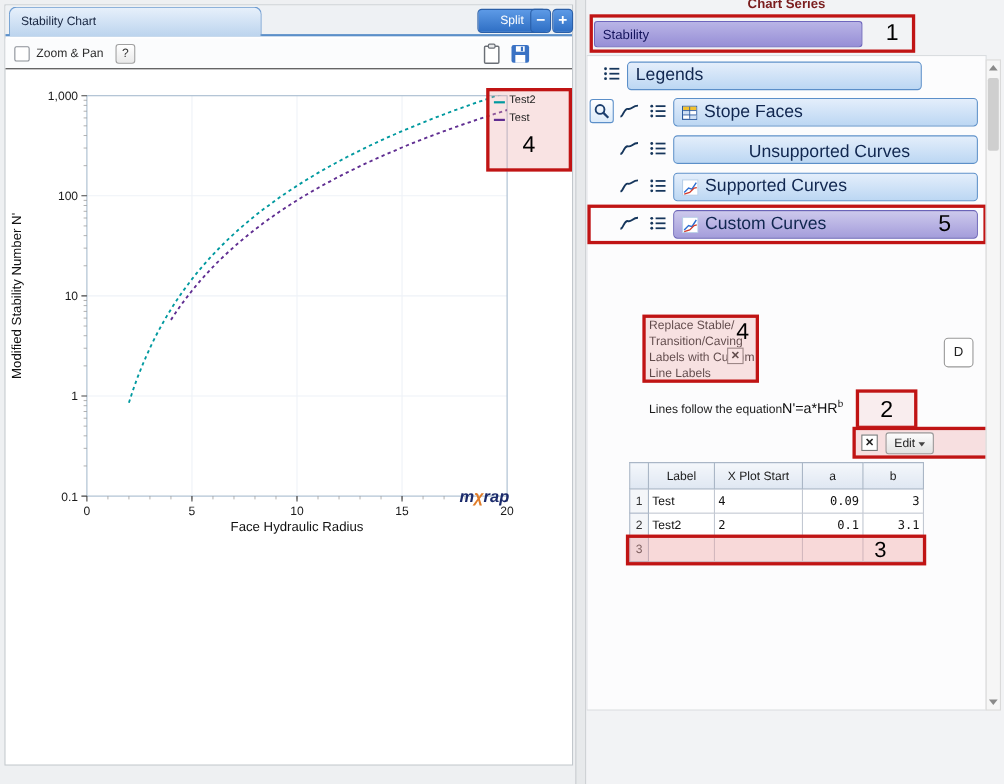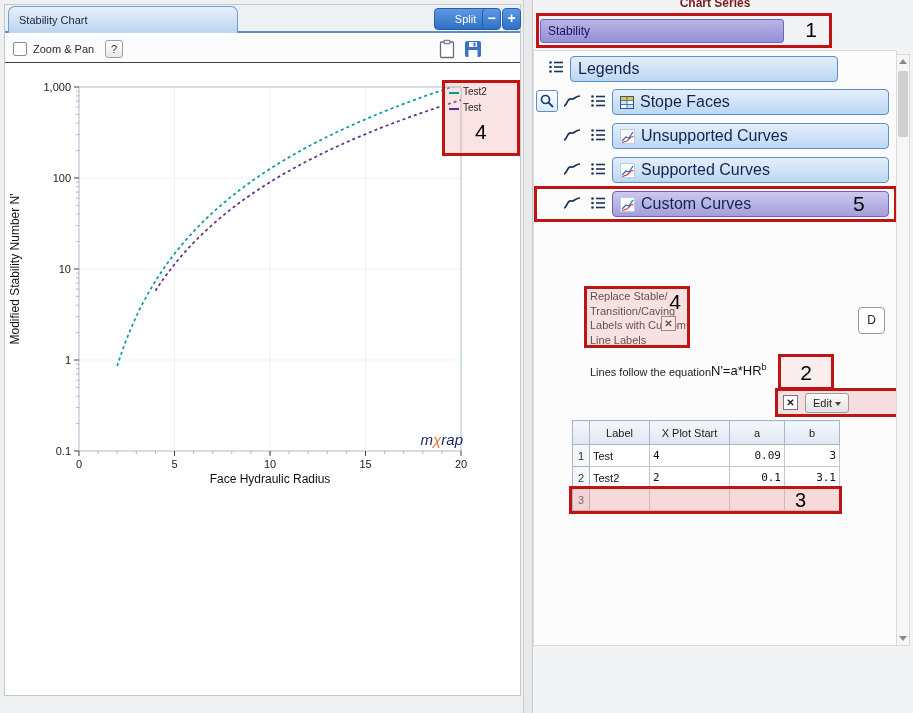--- a/index.html
+++ b/index.html
@@ -28,22 +28,22 @@
         border:1px solid #8a8f96; border-radius:2px; cursor:pointer; }
   .lbl-zoom { position:absolute; left:28px; top:8px; font-size:11px; color:#2c2c2c; }
   .help-btn { position:absolute; left:100px; top:5px; width:18px; height:18px;
               background:linear-gradient(#fff,#e9e9e9); border:1px solid #a0a0a0; border-radius:3px;
               font-size:11px; text-align:center; line-height:16px; color:#333; cursor:pointer; }
   .tool-ico { position:absolute; top:2px; width:24px; height:24px; display:flex;
               align-items:center; justify-content:center; cursor:pointer; }
   .tool-ico.clip { left:430px; } .tool-ico.save { left:456px; }
 
   .chart-area { position:absolute; left:0; top:58px; width:515px; height:632px; }
-  .mxrap { position:absolute; left:404px; top:368px; width:54px; text-align:right;
-           font-size:15px; font-weight:normal; font-style:italic; }
+  .mxrap { position:absolute; left:404px; top:380px; width:54px; text-align:right;
+           font-size:15px; font-weight:bold; font-style:italic; }
   .mx-a { color:#1b2a6b; } .mx-x { color:#e07b28; }
 
   .legend-annbox { position:absolute; left:437px; top:17px; width:78px; height:76px;
                    border:3px solid #c01414; background:rgba(238,170,170,0.33); }
   .leg-row { position:relative; height:13px; margin-top:3px; padding-left:18px; font-size:10px; color:#222; }
   .leg-mark { position:absolute; left:4px; top:6px; width:10px; height:2px; }
 
   .ann-num { font-size:21px; color:#000; line-height:1; }
 
   
@@ -330,21 +330,21 @@
     <span class="glyph-btn" style="left:54px; top:124px;">
       <svg width="16" height="16" viewBox="0 0 16 16">
         <circle cx="2.5" cy="3.5" r="1.3" fill="#16365c"></circle>
           <rect x="6" y="2.7" width="9" height="1.6" fill="#16365c"></rect>
         <circle cx="2.5" cy="8" r="1.3" fill="#16365c"></circle>
           <rect x="6" y="7.2" width="9" height="1.6" fill="#16365c"></rect>
         <circle cx="2.5" cy="12.5" r="1.3" fill="#16365c"></circle>
           <rect x="6" y="11.7" width="9" height="1.6" fill="#16365c"></rect>
       </svg>
     </span>
-    <div class="series-btn" style="left:79px; top:123px; width:277px;">
+    <div class="series-btn" style="left:79px; top:123px; width:277px;flex-direction:column;">
       <svg width="15" height="15" viewBox="0 0 15 15">
         <rect x="0.5" y="0.5" width="14" height="14" fill="#fff" stroke="#b8cfe8"></rect>
         <polyline points="2,12 6,8 9,9 13,3" fill="none" stroke="#2d6fd2" stroke-width="1.3"></polyline>
         <polyline points="2,13.5 7,12 11,8 13.5,7.5" fill="none" stroke="#d23b2d" stroke-width="1.2"></polyline>
       </svg>
       <span>Unsupported Curves</span>
     </div>
 
     <span class="glyph-btn" style="left:28px; top:158px;">
       <svg width="18" height="16" viewBox="0 0 18 16">

